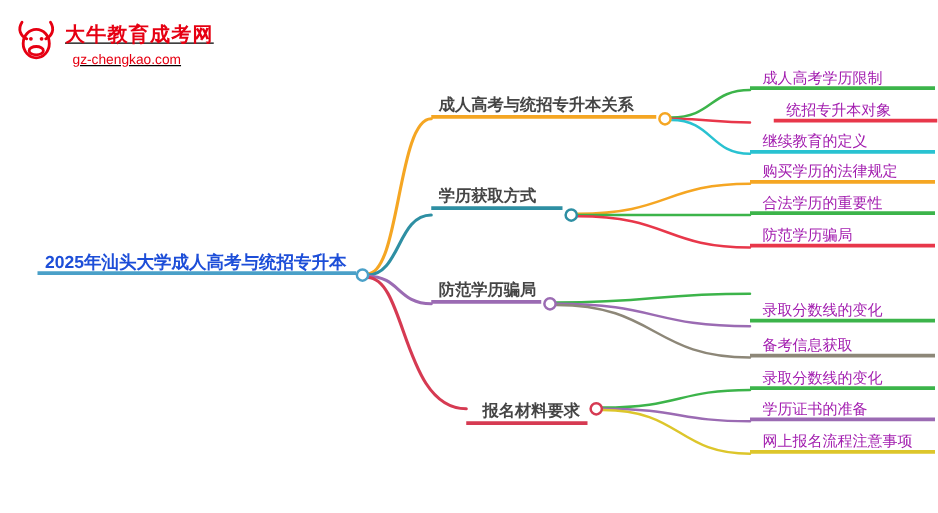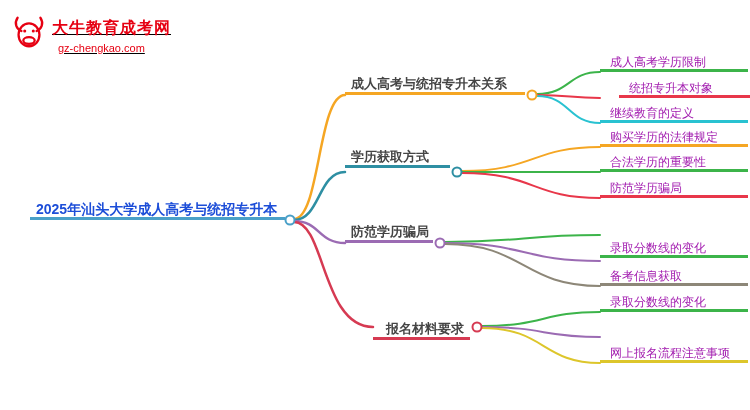--- a/index.html
+++ b/index.html
@@ -91,15 +91,16 @@
   <div class="node sub" style="left: 600px; top: 103px; width: 148px; border-bottom-color: rgb(41, 194, 209);">继续教育的定义</div>
 
   <div class="node sub" style="left: 600px; top: 127px; width: 148px; border-bottom-color: rgb(245, 166, 35);">购买学历的法律规定</div>
   <div class="node sub" style="left: 600px; top: 152px; width: 148px; border-bottom-color: rgb(60, 180, 74);">合法学历的重要性</div>
   <div class="node sub" style="left: 600px; top: 178px; width: 148px; border-bottom-color: rgb(232, 55, 74);">防范学历骗局</div>
 
   <div class="node sub" style="left: 600px; top: 215px; width: 148px; border-bottom-color: rgb(60, 180, 74); margin-top: 23px;">录取分数线的变化</div>
   <div class="node sub" style="left: 600px; top: 266px; width: 148px; border-bottom-color: rgb(141, 135, 120);">备考信息获取</div>
 
   <div class="node sub" style="left: 600px; top: 292px; width: 148px; border-bottom-color: rgb(60, 180, 74);">录取分数线的变化</div>
+  <div class="node sub" style="left: 600px; top: 317px; width: 148px; border-bottom-color: rgb(155, 107, 179);">学历证书的准备</div>
   <div class="node sub" style="left: 600px; top: 343px; width: 148px; border-bottom-color: rgb(221, 198, 43);">网上报名流程注意事项</div>
 
 </div>
 
 </body></html>

